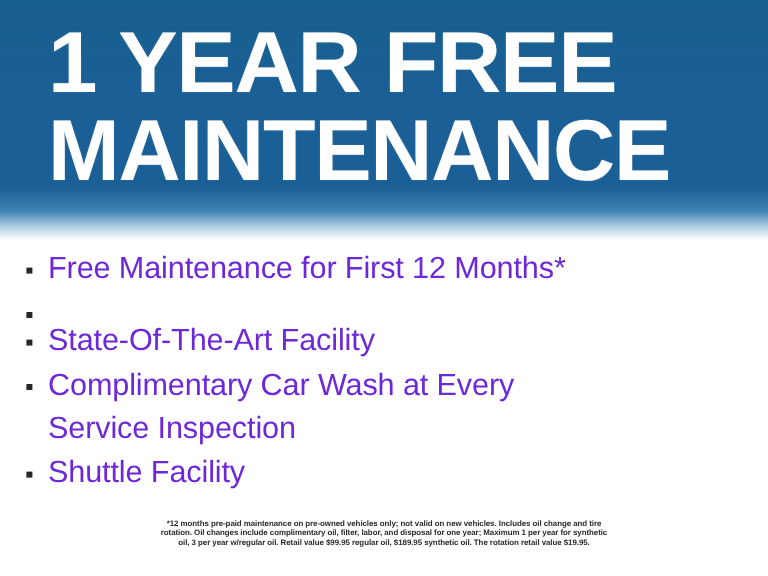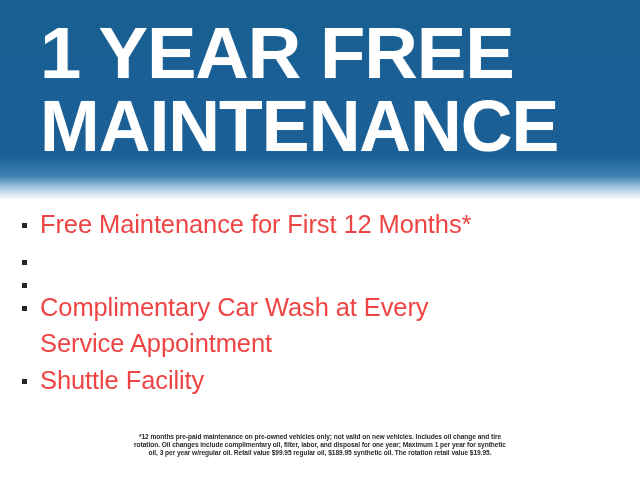--- a/index.html
+++ b/index.html
@@ -80,21 +80,21 @@
     flex: 0 0 auto;
     width: 5px;
     height: 5px;
     background: #262626;
     margin-top: 17px;
     margin-right: 13px;
   }
   .feature-text {
     font-size: 25.5px;
     line-height: 36px;
-    color: #ef4444;
+    color: #6d28d9;
     font-weight: normal;
     letter-spacing: -0.1px;
     white-space: pre-line;
   }
 
   
   .fine-print {
     position: absolute;
     left: 0;
     right: 0;
@@ -124,25 +124,26 @@
 <ul class="features">
   <li class="feature-item">
     <span class="bullet-square-icon"></span>
     <span class="feature-text">Free Maintenance for First 12 Months*</span>
   </li>
   <li class="feature-item">
     <span class="bullet-square-icon"></span>
   </li>
   <li class="feature-item">
     <span class="bullet-square-icon"></span>
+    <span class="feature-text">State-Of-The-Art Facility</span>
   </li>
   <li class="feature-item">
     <span class="bullet-square-icon"></span>
     <span class="feature-text">Complimentary Car Wash at Every
-Service Appointment</span>
+Service Inspection</span>
   </li>
   <li class="feature-item">
     <span class="bullet-square-icon"></span>
     <span class="feature-text">Shuttle Facility</span>
   </li>
 </ul>
 
 <div class="fine-print">
   <span class="fine-print-line">*12 months pre-paid maintenance on pre-owned vehicles only; not valid on new vehicles. Includes oil change and tire</span>
   <span class="fine-print-line">rotation. Oil changes include complimentary oil, filter, labor, and disposal for one year; Maximum 1 per year for synthetic</span>

